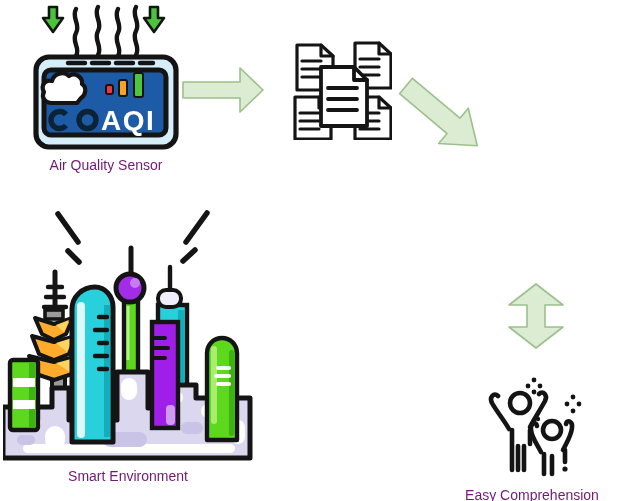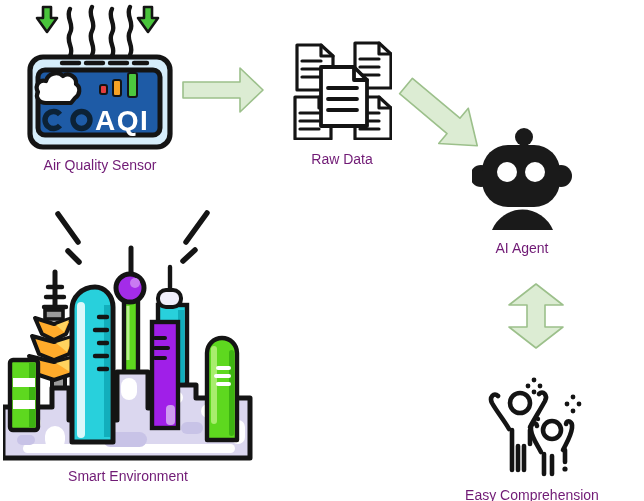--- a/index.html
+++ b/index.html
@@ -23,21 +23,21 @@
 <div id="canvas">
 
   <svg id="arrow-layer" width="644" height="501" viewBox="0 0 644 501">
     <polygon class="flow-arrow" points="183,82 240,82 240,68 263,90 240,112 240,98 183,98" fill="#dcecd3" stroke="#9cc08b"></polygon>
     <g transform="translate(406,86) rotate(40)">
       <polygon class="flow-arrow" points="0,-10 62,-10 62,-23 93,0 62,23 62,10 0,10" fill="#dcecd3" stroke="#9cc08b"></polygon>
     </g>
     <polygon class="flow-arrow" points="536,284 563,305 545,305 545,327 563,327 536,348 509,327 527,327 527,305 509,305" fill="#dcecd3" stroke="#9cc08b"></polygon>
   </svg>
 
-  <div class="node" style="left:24px;top:2px;width:152px;height:148px;">
+  <div class="node" style="left:30px;top:2px;width:152px;height:148px;">
     <svg width="152" height="148" viewBox="0 0 152 148">
       <g>
         <polygon points="19,5 27,5 27,16 33,16 23,30 13,16 19,16" stroke="#141414" stroke-width="2.6" stroke-linejoin="round" fill="#49c43b"></polygon>
         <polygon points="120,5 128,5 128,16 134,16 124,30 114,16 120,16" stroke="#141414" stroke-width="2.6" stroke-linejoin="round" fill="#49c43b"></polygon>
       </g>
       <g class="lineart" stroke-width="4.4">
         <path d="M46,7 c-5,9 5,15 0,24 c-5,9 5,15 0,23"></path>
         <path d="M68,5 c-5,9 5,15 0,24 c-5,9 5,15 0,24"></path>
         <path d="M88,7 c-5,9 5,15 0,24 c-5,9 5,15 0,23"></path>
         <path d="M106,5 c-5,9 5,15 0,24 c-5,9 5,15 0,24"></path>
@@ -88,36 +88,22 @@
             <path d="M87,56 v11 h12" fill="none"></path>
           <path d="M68,72 h19 M68,80 h19 M68,88 h19" fill="none"></path>
         </g>
         <g stroke-width="3.8">
           <path d="M29,26 h33 l13,13 v46 h-46 Z"></path>
             <path d="M62,26 v13 h13" fill="none"></path>
           <path d="M36,47 h29 M36,58 h29 M36,69 h29" fill="none"></path>
         </g>
       </g>
     </svg>
-    <div class="node-label" style="left:0px;top:110px;width:100px;">Raw Data</div>
-  </div>
-
-  <div class="node" style="left:472px;top:128px;width:100px;height:108px;">
-    <svg width="100" height="108" viewBox="0 0 100 108">
-      <circle cx="52" cy="9" r="9" fill="#1a1a1a"></circle>
-      <rect x="48" y="13" width="8" height="10" fill="#1a1a1a"></rect>
-      <circle cx="9" cy="48" r="11" fill="#1a1a1a"></circle>
-      <circle cx="89" cy="48" r="11" fill="#1a1a1a"></circle>
-      <rect x="10" y="17" width="78" height="62" rx="26" fill="#1a1a1a"></rect>
-      <circle cx="35" cy="44" r="10" fill="#ffffff"></circle>
-      <circle cx="63" cy="44" r="10" fill="#ffffff"></circle>
-      <path d="M20,102 A33,33 0 0 1 81,102 Z" fill="#1a1a1a"></path>
-    </svg>
-    <div class="node-label" style="left:0px;top:112px;width:100px;">AI Agent</div>
-  </div>
+  </div>
+
 
   <div class="node" style="left:478px;top:372px;width:115px;height:105px;">
     <svg width="115" height="105" viewBox="0 0 115 105">
       <g class="lineart" stroke-width="4.6">
         <g>
           <circle cx="42" cy="31" r="10"></circle>
           <path d="M31,57 C26,48 19,40 14,31 C11,25 16,20 20,24"></path>
           <path d="M52,55 C57,46 62,38 67,29 C70,23 65,18 61,22"></path>
           <path d="M34,58 V98"></path>
             <path d="M52,58 V72"></path>

